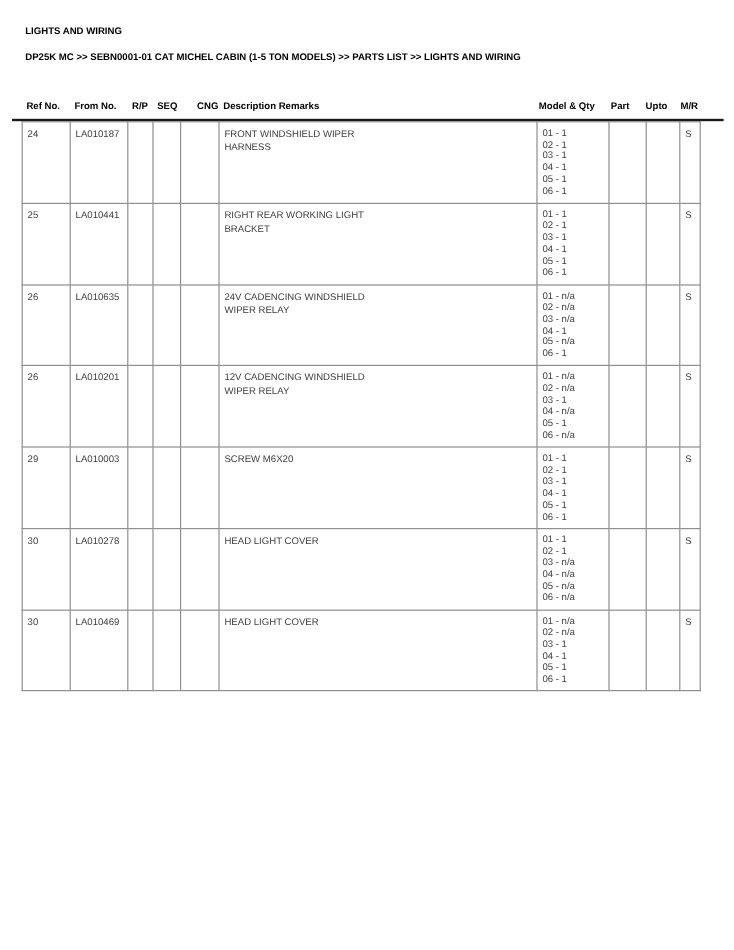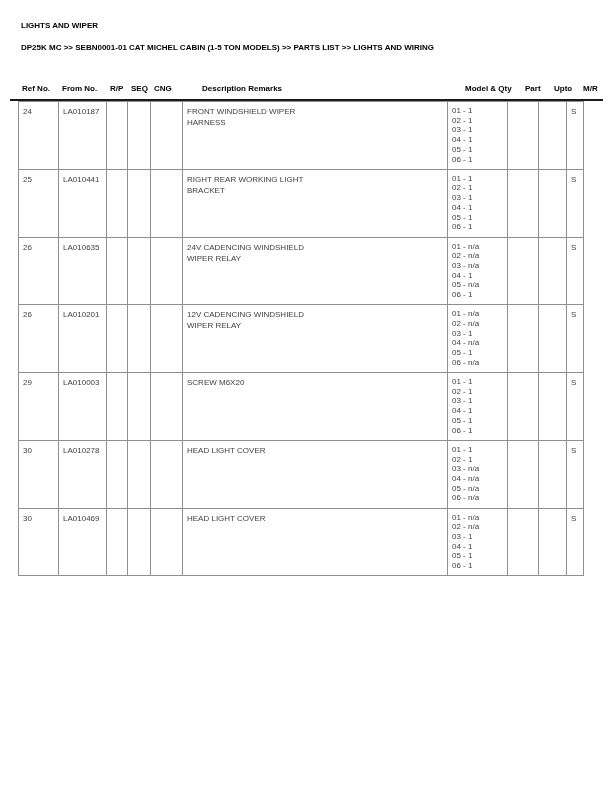--- a/index.html
+++ b/index.html
@@ -46,22 +46,22 @@
   .col-header-row span {
     display: block;
     box-sizing: border-box;
     padding-left: 4px;
     overflow: visible;
   }
   .col-header-row .col-0 { width: 40px; }
   .col-header-row .col-1 { width: 48px; }
   .col-header-row .col-2 { width: 21px; }
   .col-header-row .col-3 { width: 23px; }
-  .col-header-row .col-4 { width: 32px; }
-  .col-header-row .col-5 { width: 265px; margin-left: 16px; }
+  .col-header-row .col-4 { width: 32px; text-align: right; }
+  .col-header-row .col-5 { width: 265px; }
   .col-header-row .col-6 { width: 60px; padding-left: 2px; }
   .col-header-row .col-7 { width: 31px; padding-left: 2px; }
   .col-header-row .col-8 { width: 28px; padding-left: 0; }
   .col-header-row .col-9 { width: 17px; padding-left: 1px; }
   .header-rule {
     position: absolute;
     left: 10px;
     top: 99px;
     width: 593px;
     height: 2px;
@@ -87,21 +87,21 @@
   }
   td.c-ref  { padding-left: 8px; }
   td.c-desc { padding-left: 5px; white-space: pre-line; }
   td.c-model { padding-left: 5px; margin-left: 22px; }
   td.c-model div { line-height: 9.7px; white-space: nowrap; }
   td.c-mr { padding-left: 4px; }
 </style>
 </head>
 <body>
 
-<div class="doc-title">LIGHTS AND WIPER</div>
+<div class="doc-title">LIGHTS AND WIRING</div>
 
 <div class="breadcrumb">DP25K MC &gt;&gt; SEBN0001-01 CAT MICHEL CABIN (1-5 TON MODELS) &gt;&gt; PARTS LIST &gt;&gt; LIGHTS AND WIRING</div>
 
 <div class="col-header-row">
     <span class="col-0">Ref No.</span>
     <span class="col-1">From No.</span>
     <span class="col-2">R/P</span>
     <span class="col-3">SEQ</span>
     <span class="col-4">CNG</span>
     <span class="col-5">Description Remarks</span>

